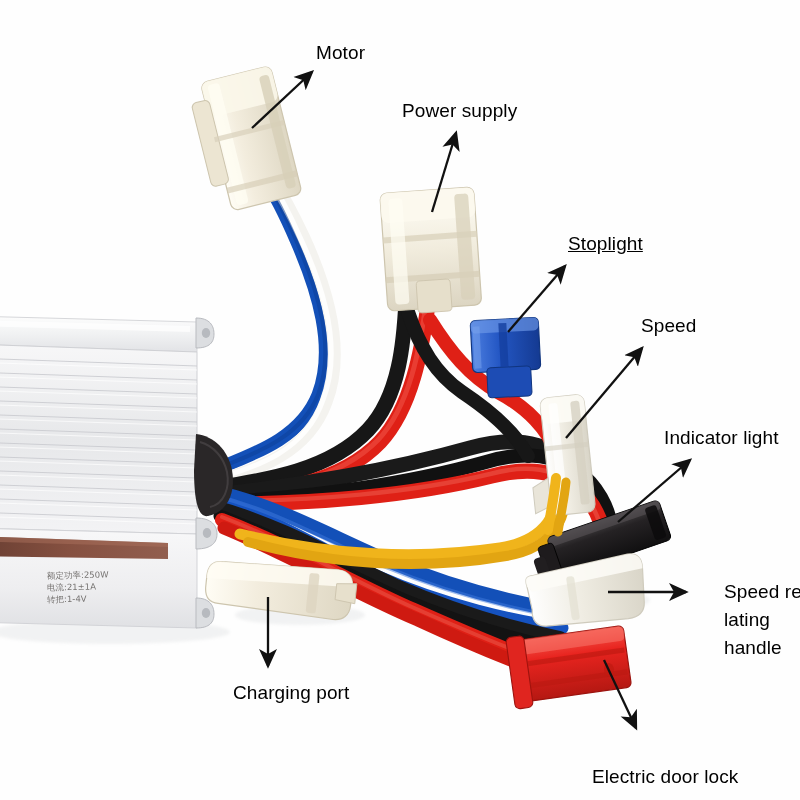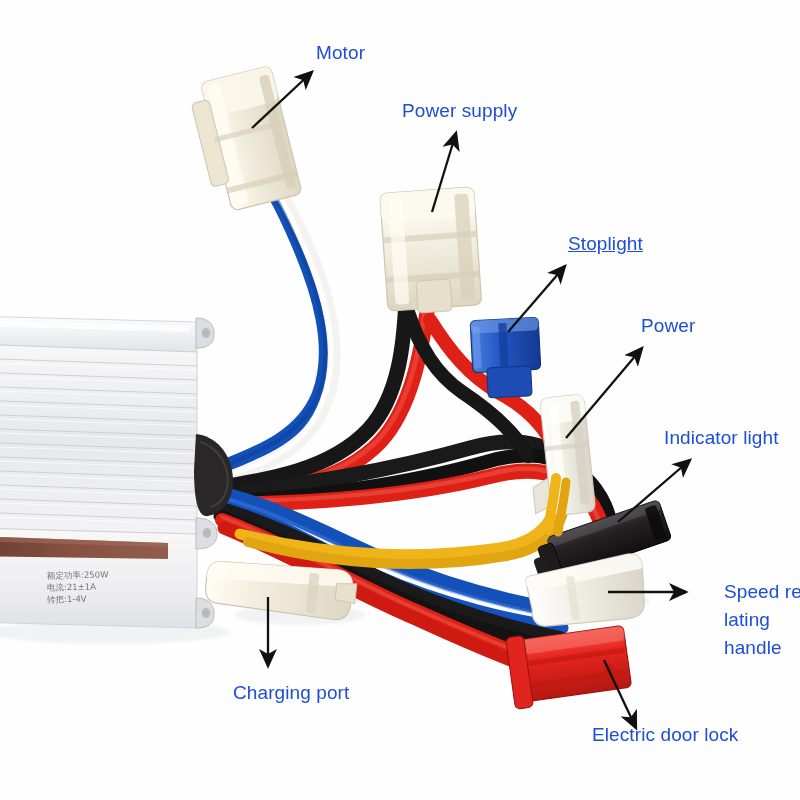--- a/index.html
+++ b/index.html
@@ -19,21 +19,21 @@
     overflow: hidden;
   }
   #photo {
     position: absolute;
     inset: 0;
     width: 800px;
     height: 800px;
   }
   .callout {
     position: absolute;
-    color: #1d4ed8;
+    color: #000000;
     font-family: "Liberation Sans", sans-serif;
     font-size: 19px;
     line-height: 21px;
     letter-spacing: 0.1px;
     white-space: pre;
     font-weight: 400;
   }
   .spec-label {
     position: absolute;
     font-family: "DejaVu Sans", sans-serif;
@@ -315,29 +315,29 @@
       <line x1="604" y1="660" x2="636" y2="728"></line>
     </g>
   </svg>
 
   <div class="callout" style="left:316px; top:42px;">Motor</div>
 
   <div class="callout" style="left:402px; top:100px;">Power supply</div>
 
   <div class="callout" style="left:568px; top:233px;text-decoration:underline;">Stoplight</div>
 
-  <div class="callout" style="left:641px; top:315px;">Power</div>
+  <div class="callout" style="left:641px; top:315px;">Speed</div>
 
   <div class="callout" style="left:664px; top:427px;">Indicator light</div>
 
   <div class="callout" style="left:724px; top:578px; line-height:28px;">Speed regu-
 lating
 handle</div>
 
   <div class="callout" style="left:221px; top:682px;margin-left:12px;">Charging port</div>
 
-  <div class="callout" style="left:592px; top:724px;">Electric door lock</div>
+  <div class="callout" style="left:592px; top:766px;">Electric door lock</div>
 
   <div class="spec-label" style="left:47px; top:570px;">额定功率:250W</div>
   <div class="spec-label" style="left:47px; top:582px;">电流:21±1A</div>
   <div class="spec-label" style="left:47px; top:594px;">转把:1-4V</div>
 
 </div>
 
 </body></html>

